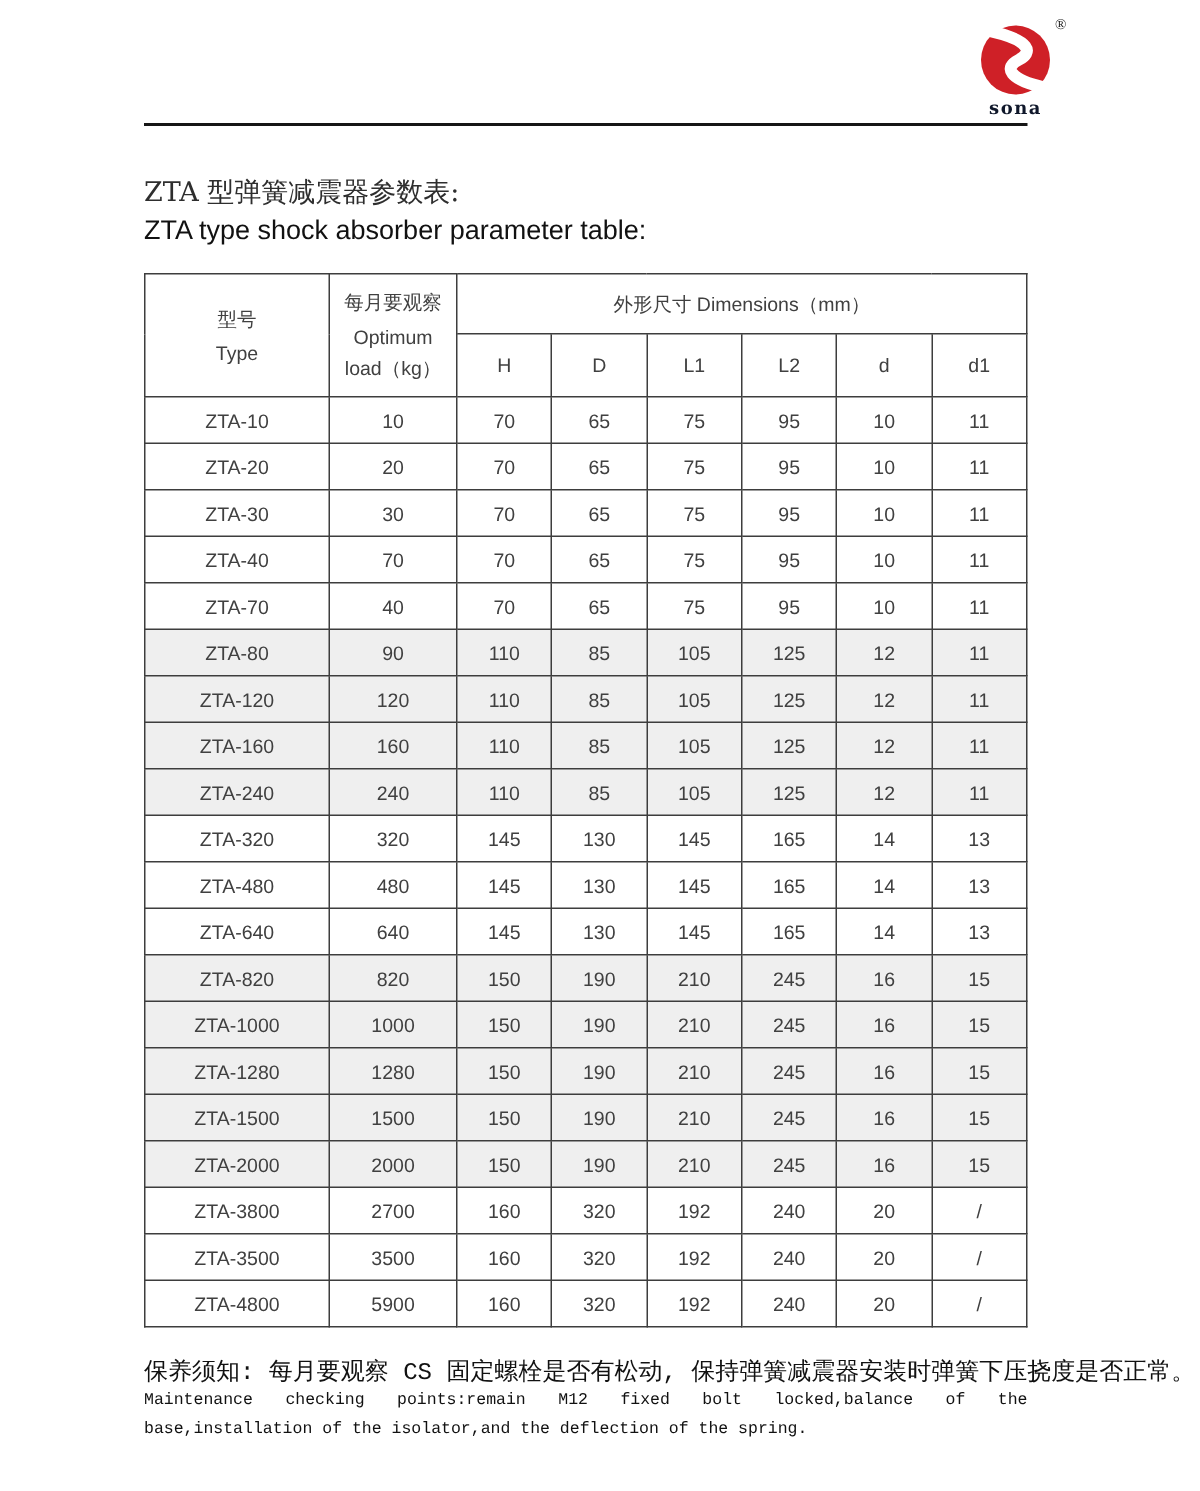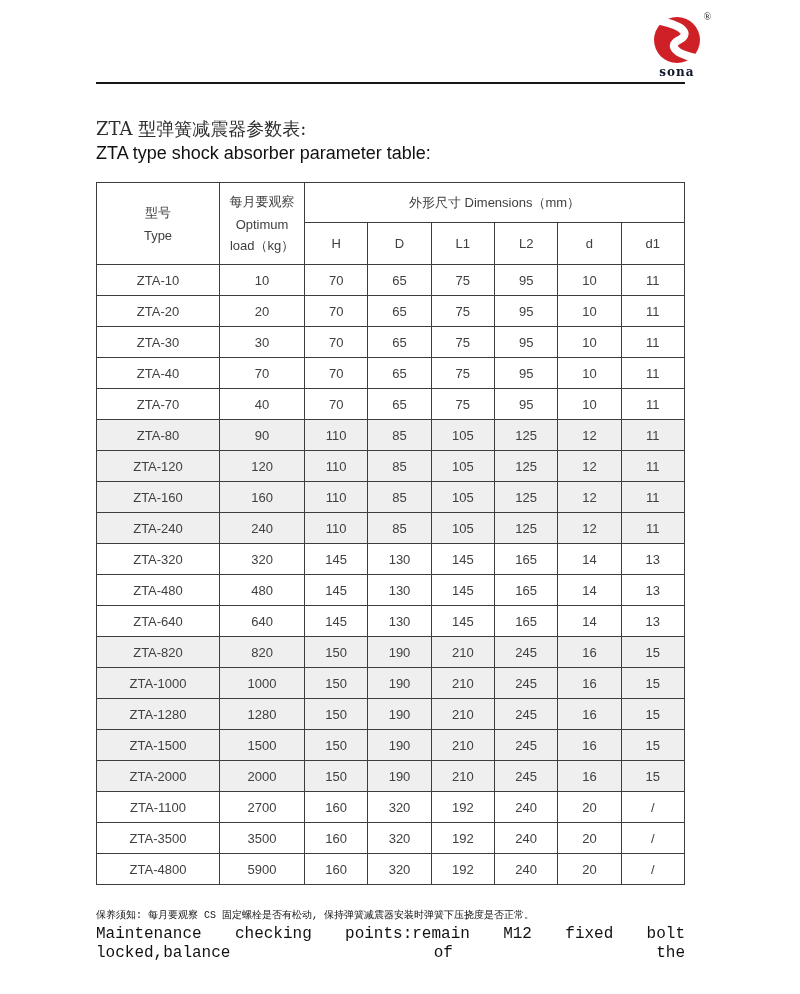--- a/index.html
+++ b/index.html
@@ -79,26 +79,26 @@
   thead tr.h2 th { height: 42px; }
   th.span2 { line-height: 21px; }
   .th-cn { margin-bottom: 2px; }
   tbody td { height: 31px; }
   tbody tr.shaded td { background: var(--shade, #efefef); }
 
   
   .footnotes { margin-top: 21px; width: 589px; }
   .fn-cn {
     font-family: "Liberation Mono", monospace;
-    font-size: 10px; line-height: 19px; color: #111;
+    font-size: 16px; line-height: 19px; color: #111;
     white-space: nowrap; letter-spacing: 0;
   }
   .fn-en {
     font-family: "Liberation Mono", monospace;
-    font-size: 16px; line-height: 19px; color: #111;
+    font-size: 11px; line-height: 19px; color: #111;
   }
   .fn-en.justified { text-align: justify; text-align-last: justify; }
 </style>
 </head>
 <body>
 
 <div class="page">
   <div class="content">
 
     <div class="masthead">
@@ -319,21 +319,21 @@
             <td>ZTA-2000</td>
             <td>2000</td>
             <td>150</td>
             <td>190</td>
             <td>210</td>
             <td>245</td>
             <td>16</td>
             <td>15</td>
           </tr>
           <tr>
-            <td>ZTA-1100</td>
+            <td>ZTA-3800</td>
             <td>2700</td>
             <td>160</td>
             <td>320</td>
             <td>192</td>
             <td>240</td>
             <td>20</td>
             <td>/</td>
           </tr>
           <tr>
             <td>ZTA-3500</td>
@@ -354,16 +354,17 @@
             <td>240</td>
             <td>20</td>
             <td>/</td>
           </tr>
         </tbody>
     </table>
 
     <div class="footnotes">
       <div class="fn-cn">保养须知: 每月要观察 CS 固定螺栓是否有松动, 保持弹簧减震器安装时弹簧下压挠度是否正常。</div>
       <div class="fn-en justified">Maintenance checking points:remain M12 fixed bolt locked,balance of the</div>
+      <div class="fn-en">base,installation of the isolator,and the deflection of the spring.</div>
     </div>
 
   </div>
 </div>
 
 </body></html>

